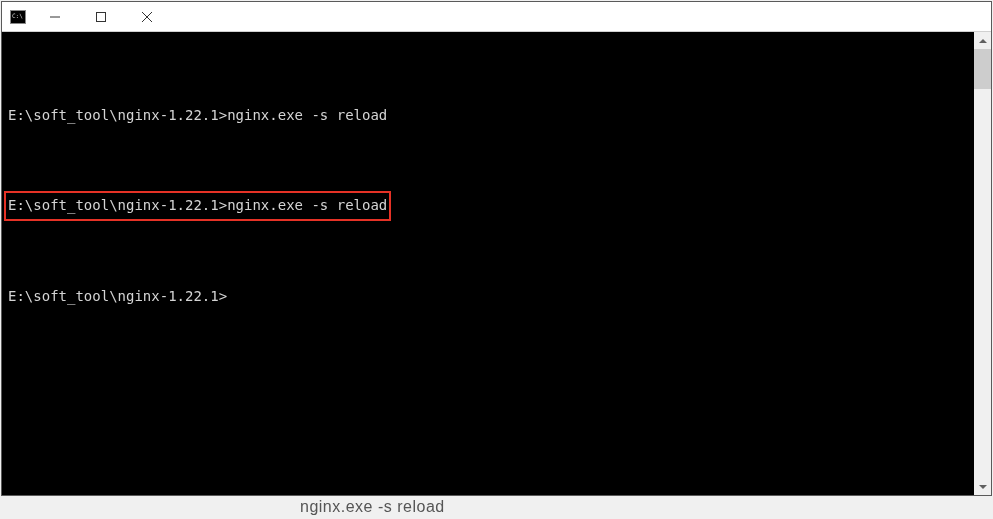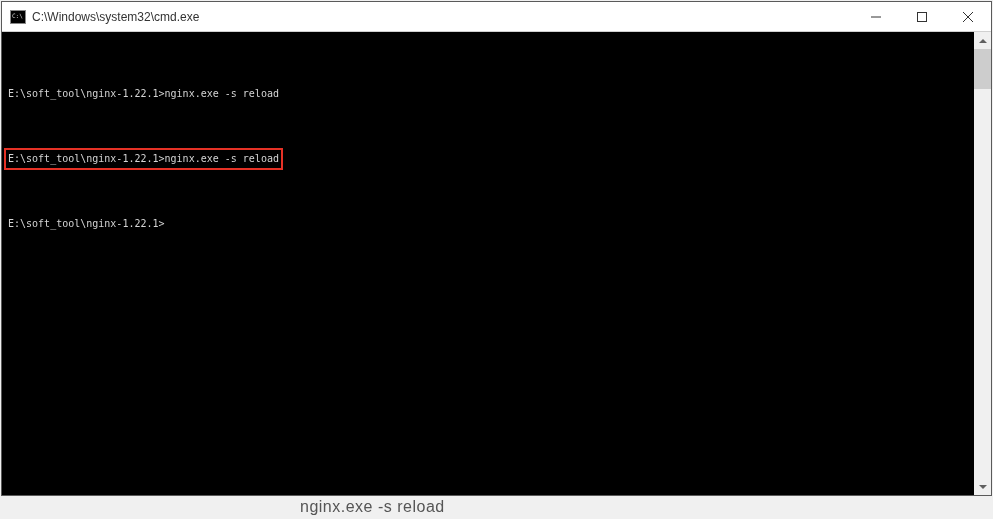--- a/index.html
+++ b/index.html
@@ -79,21 +79,21 @@
       flex: 1;
       display: flex;
       background: #000;
       overflow: hidden;
     }
     .terminal {
       flex: 1;
       background: #000000;
       color: #d4d4d4;
       font-family: "NSimSun", "SimSun", "Consolas", monospace;
-      font-size: 10px;
+      font-size: 14px;
       padding: 8px 6px;
       line-height: 2.15;
       white-space: pre;
       overflow: hidden;
       position: relative;
     }
     .term-line {
       display: block;
       position: relative;
     }
@@ -142,21 +142,20 @@
       color: #555;
       letter-spacing: 0.5px;
     }
   </style>
 </head>
 <body>
 
 <div class="window">
   <div class="titlebar">
     <div class="titlebar-icon"></div>
-    <div class="titlebar-title">C:\Windows\system32\cmd.exe</div>
     <div class="titlebar-controls">
       <div class="titlebar-btn">
         <svg viewBox="0 0 10 10">
             <line x1="0" y1="5" x2="10" y2="5" stroke="currentColor" stroke-width="1"></line>
           </svg>
       </div>
       <div class="titlebar-btn">
         <svg viewBox="0 0 10 10">
             <rect x="0.5" y="0.5" width="9" height="9" fill="none" stroke="currentColor" stroke-width="1"></rect>
           </svg>

